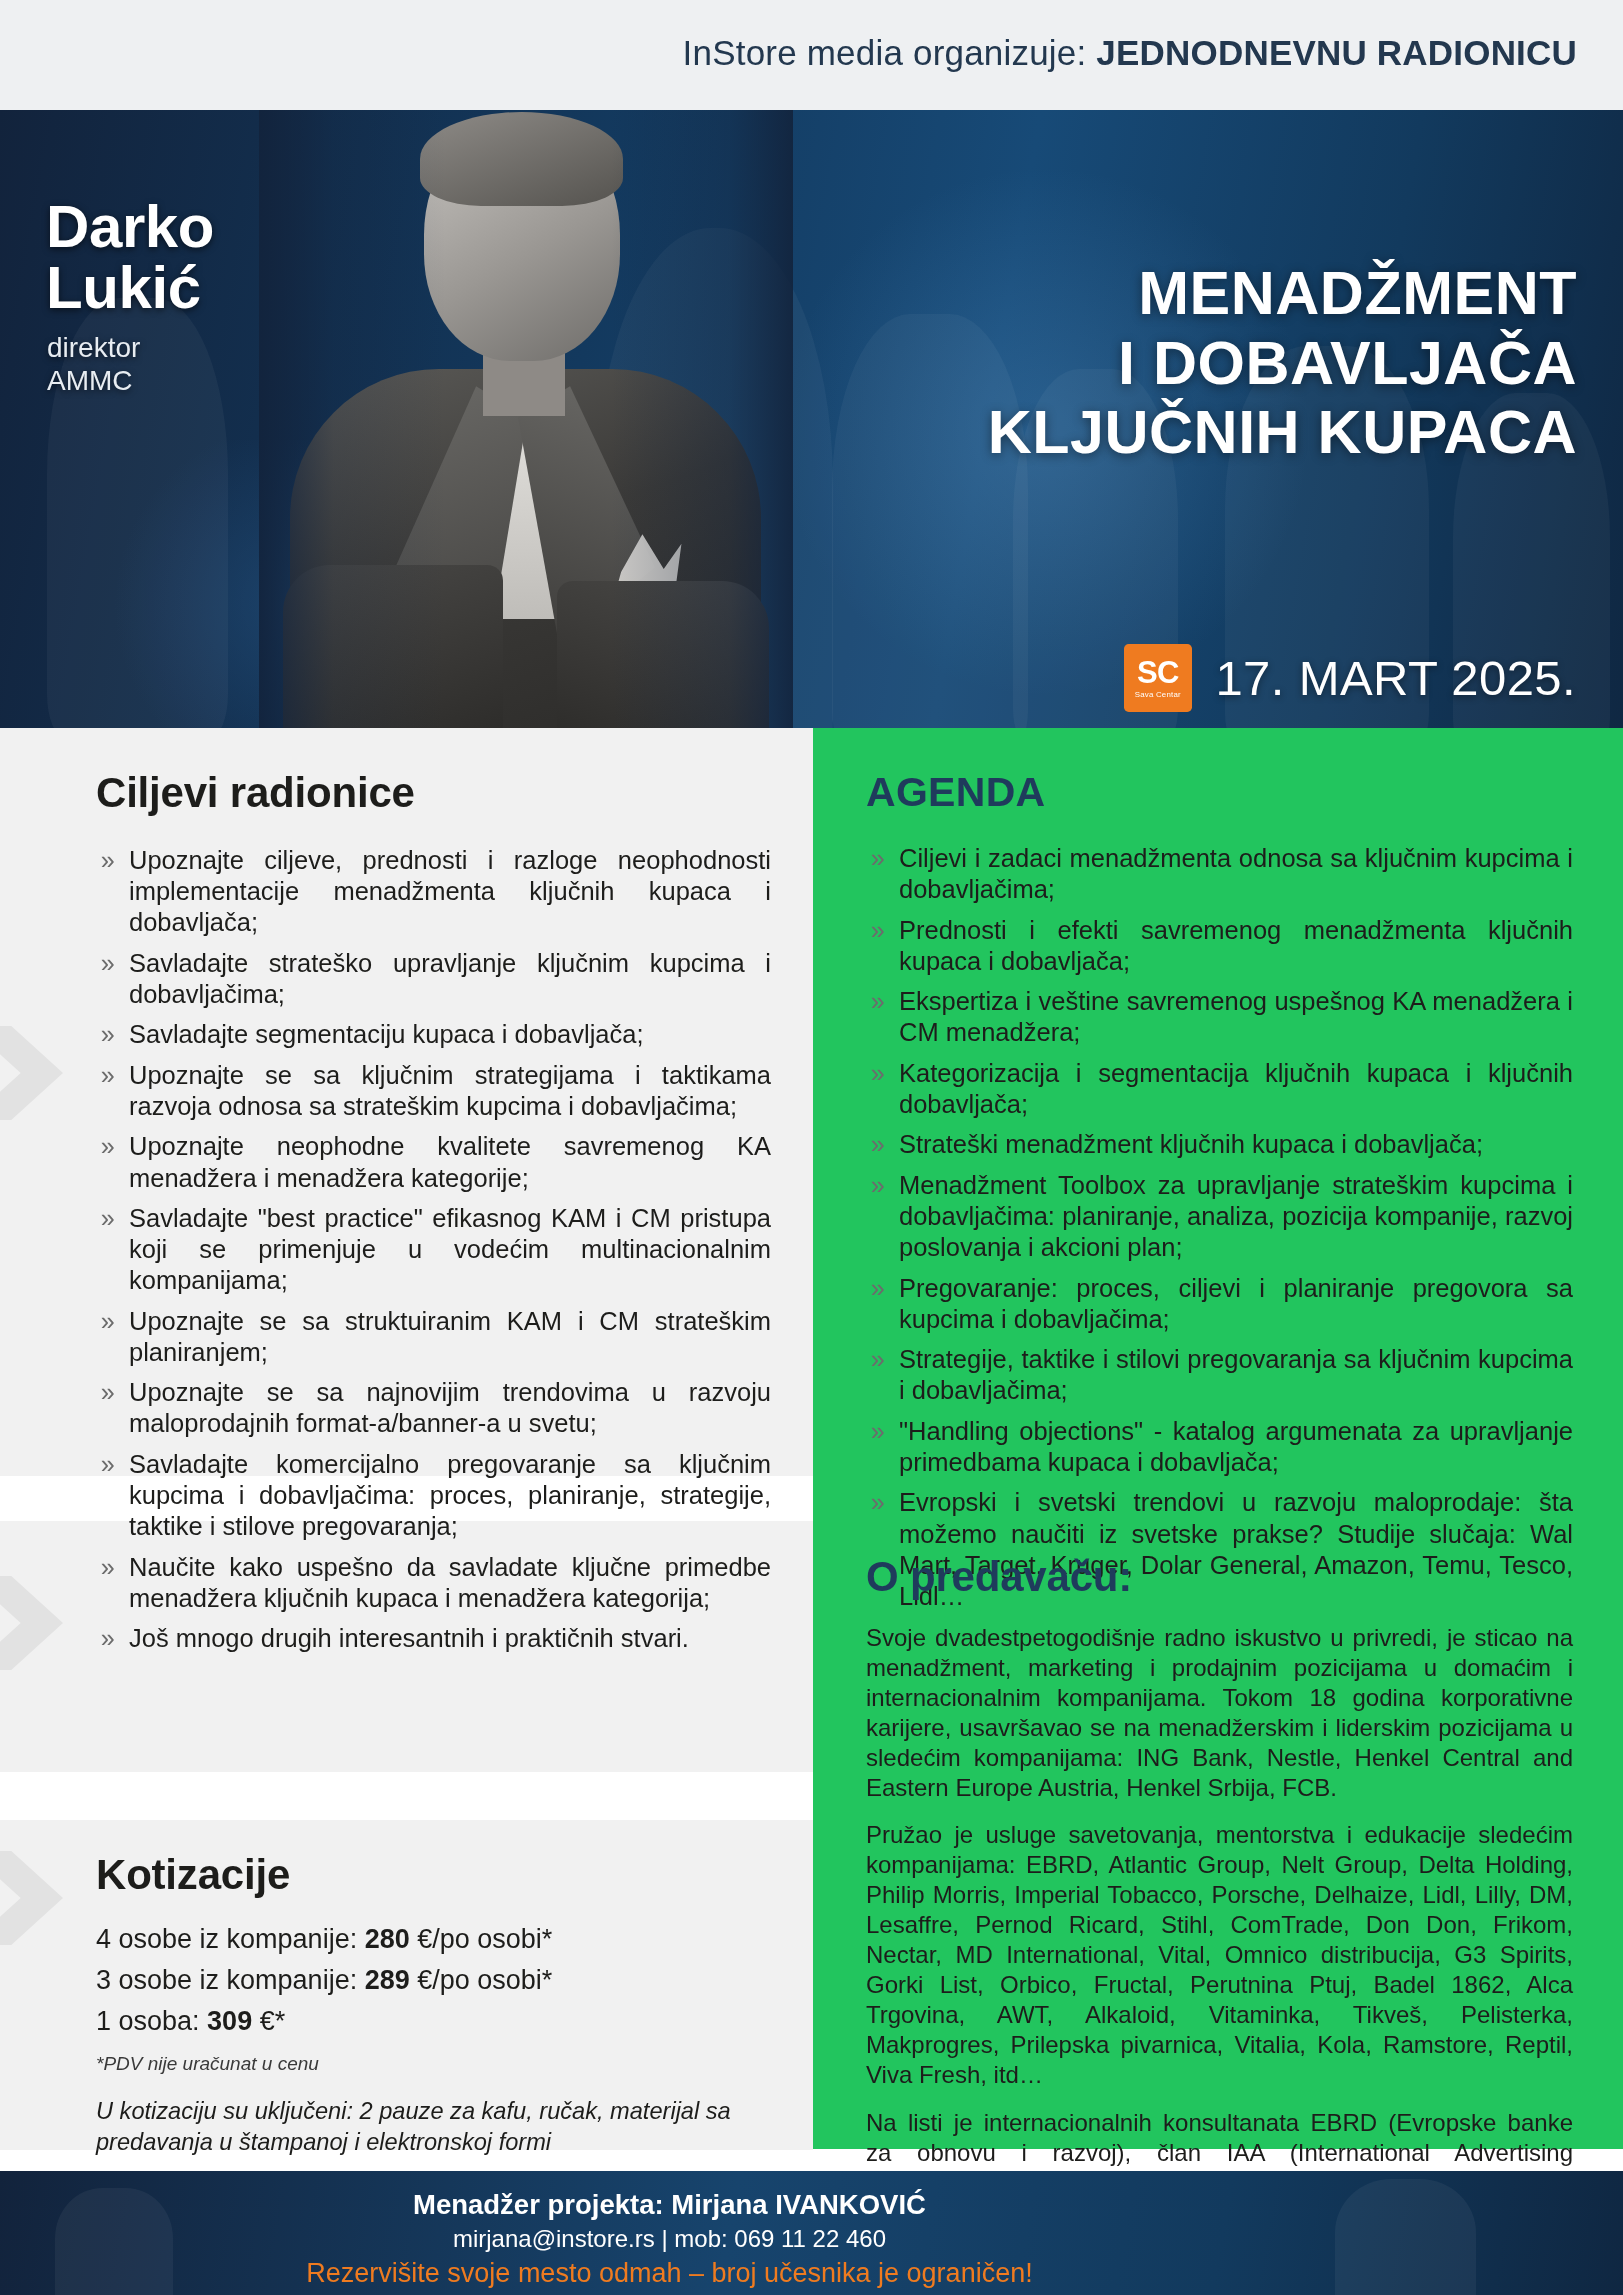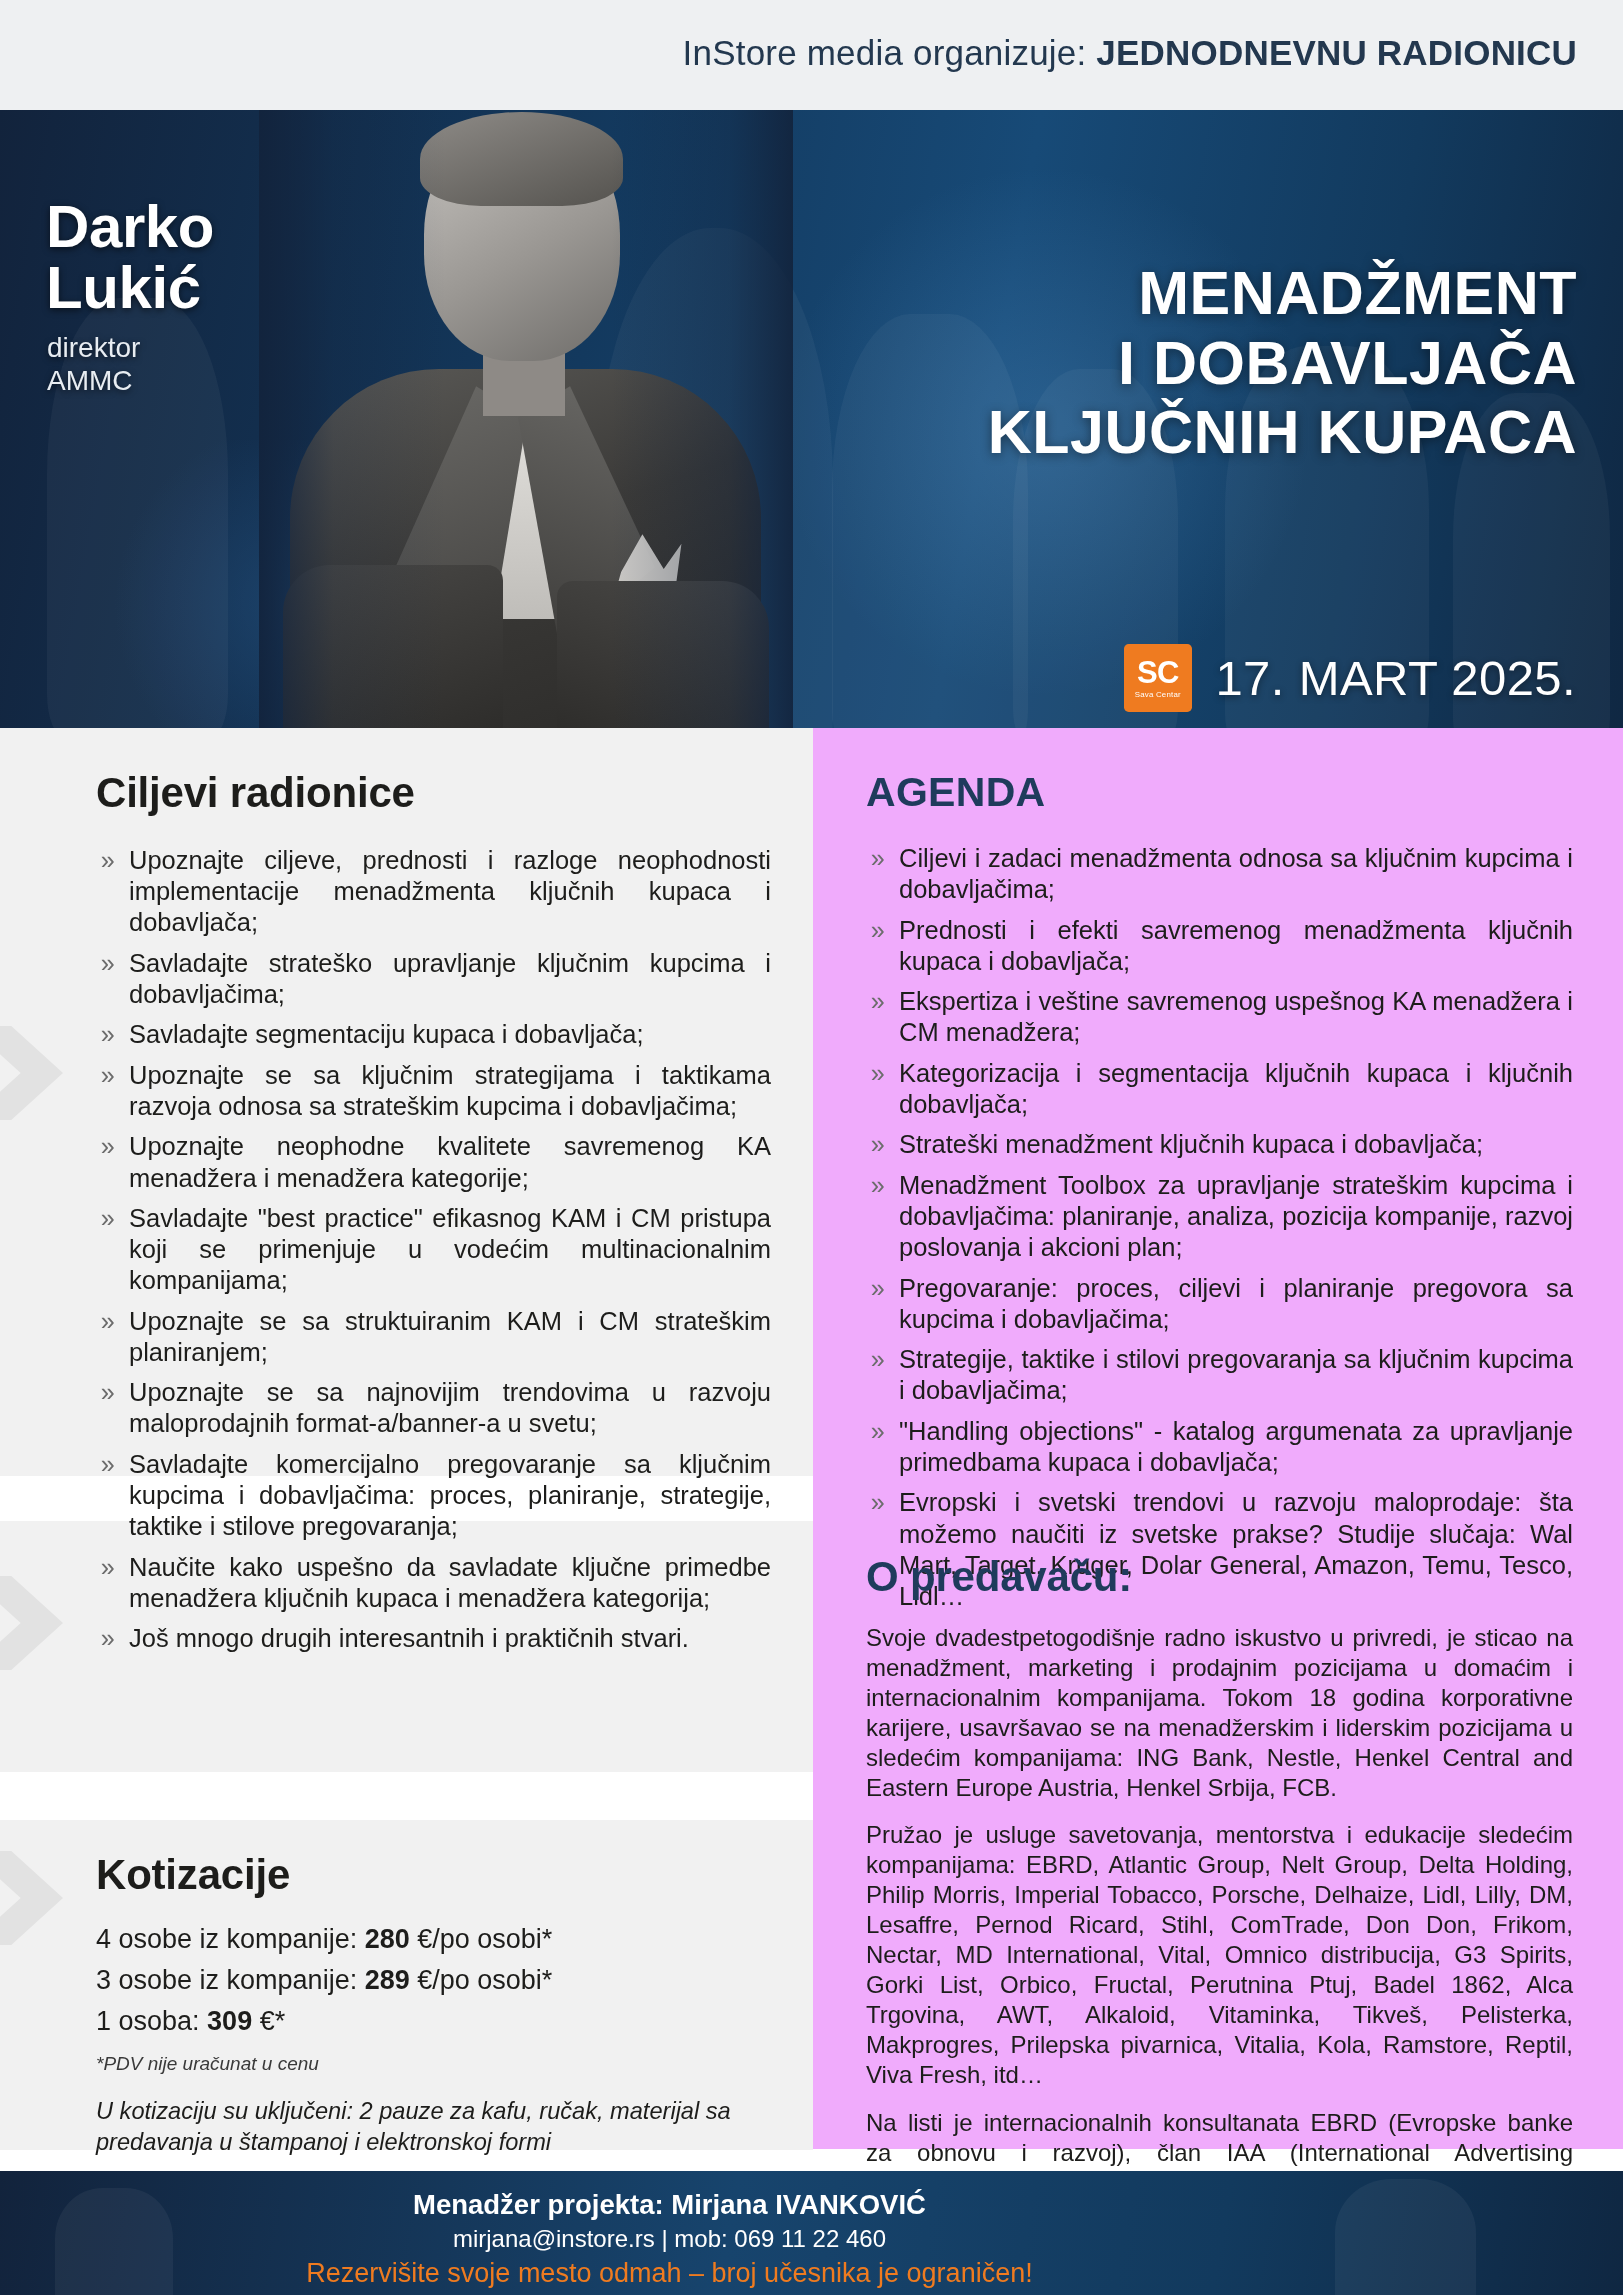--- a/index.html
+++ b/index.html
@@ -247,21 +247,21 @@
     position: absolute;
     left: 0; top: 0;
     width: 813px;
     height: 1421px;
   }
   .col-right {
     position: absolute;
     left: 813px; top: 0;
     width: 810px;
     height: 1421px;
-    background: #f0abfc;
+    background: #22c55e;
   }
   
   .panel-grey {
     position: absolute;
     left: 0;
     width: 813px;
     background: #f1f1f1;
   }
   .p1 { top: 0;    height: 748px; }
   .p2 { top: 793px; height: 251px; }

